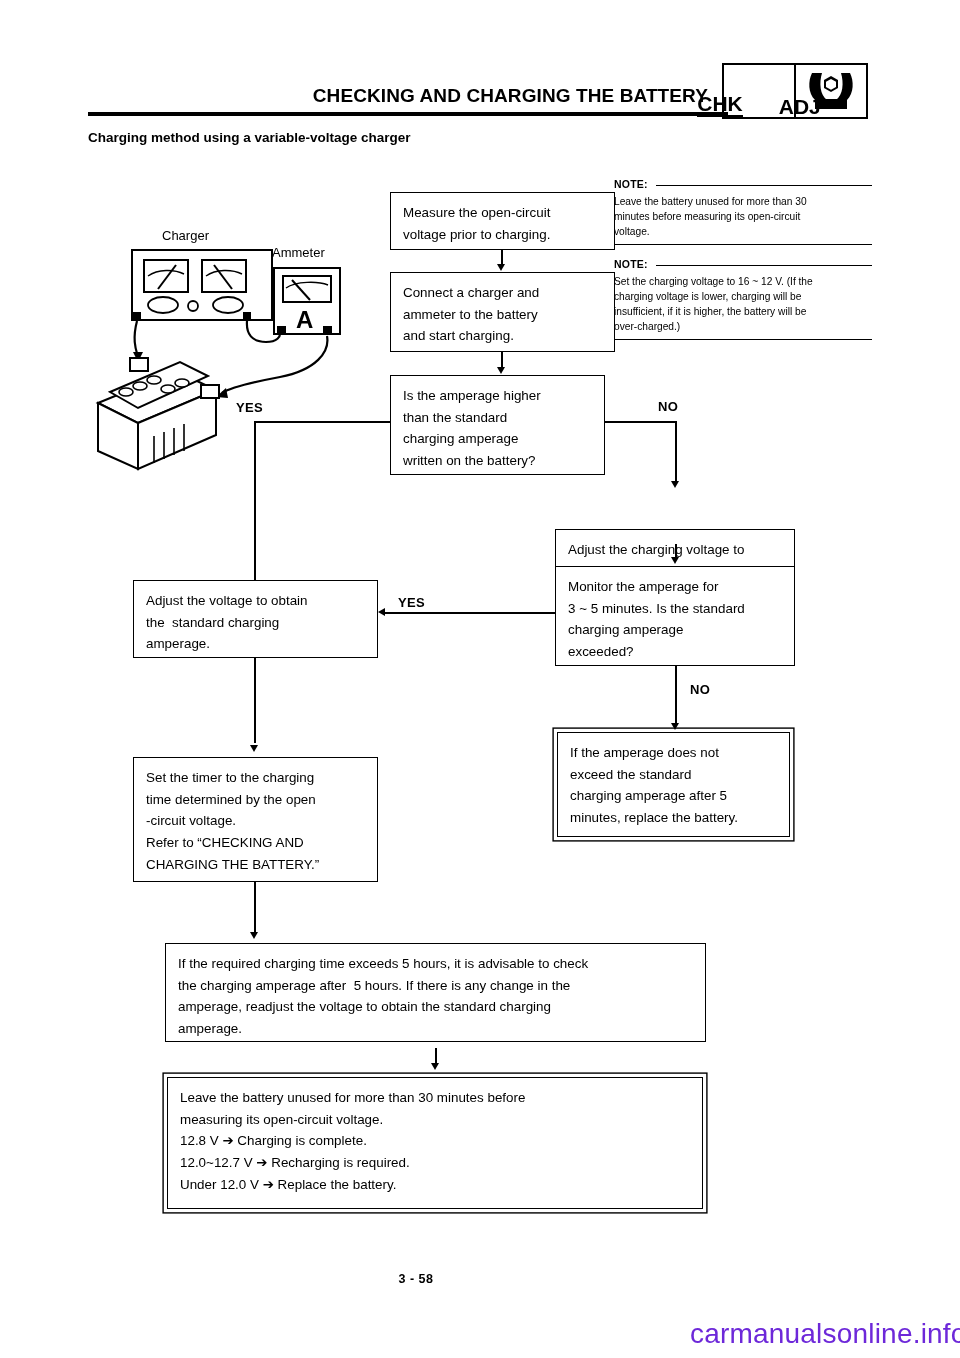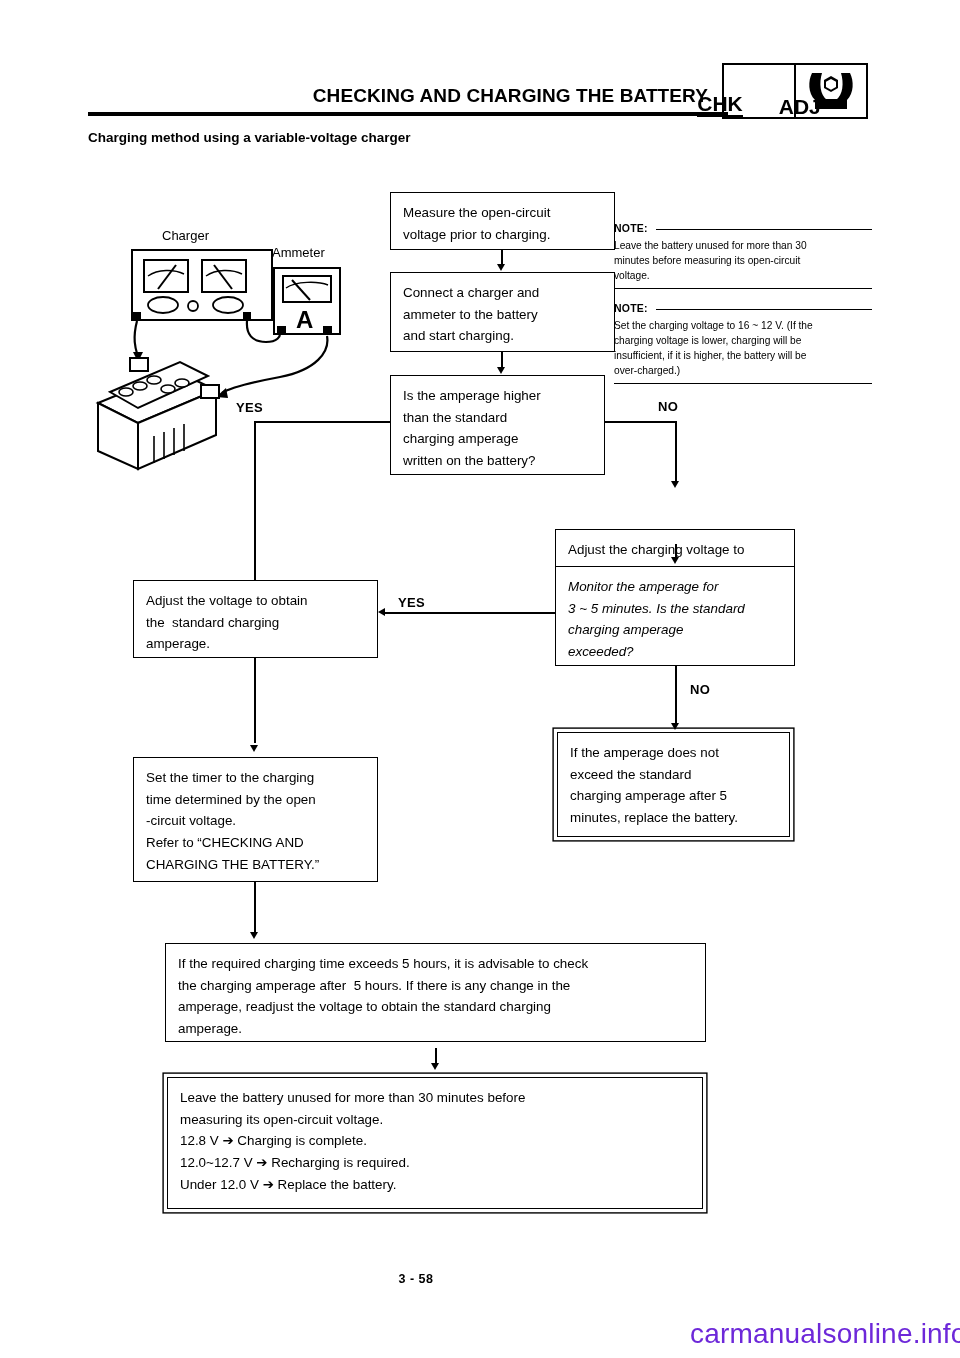--- a/index.html
+++ b/index.html
@@ -25,21 +25,21 @@
   .subtitle{position:absolute;left:88px;top:130px;font-size:13.5px;font-weight:bold;}
 
   
   .box{position:absolute;border:1.6px solid #000;box-sizing:border-box;background:#fff;
        font-size:13.4px;line-height:1.62;padding:9px 12px;}
   .box.dbl{border:1.6px solid #000;box-shadow:0 0 0 3.2px #fff, 0 0 0 4.6px #000;}
   .box p{margin:0;white-space:pre-wrap;}
 
   
   .note{position:absolute;width:258px;}
-  .note-hd{display:flex;align-items:flex-end;margin-top:44px;}
+  .note-hd{display:flex;align-items:flex-end;}
   .note-lbl{font-size:10.5px;font-weight:bold;letter-spacing:.2px;}
   .note-line{flex:1;height:1.4px;background:#000;margin:0 0 4px 8px;}
   .note-body{font-size:10.2px;line-height:1.46;margin-top:5px;white-space:pre-wrap;}
   .note-rule{height:1.4px;background:#000;margin-top:4px;}
 
   
   .ln{position:absolute;background:#000;}
   .vl{width:1.6px;}
   .hl{height:1.6px;}
   .arw{position:absolute;width:0;height:0;}
@@ -173,21 +173,21 @@
 than the standard
 charging amperage
 written on the battery?</p>
   </div>
 
   <div class="box" style="left:555px;top:489px;width:240px;height:55px;margin-top:40px;">
     <p>Adjust the charging voltage to
 20 ~ 25 V.</p>
   </div>
 
-  <div class="box" style="left:555px;top:566px;width:240px;height:100px;font-style:italic;">
+  <div class="box" style="left:555px;top:566px;width:240px;height:100px;">
     <p>Monitor the amperage for
 3 ~ 5 minutes. Is the standard
 charging amperage
 exceeded?</p>
   </div>
 
   <div class="box" style="left:133px;top:580px;width:245px;height:78px;">
     <p>Adjust the voltage to obtain
 the  standard charging
 amperage.</p>

